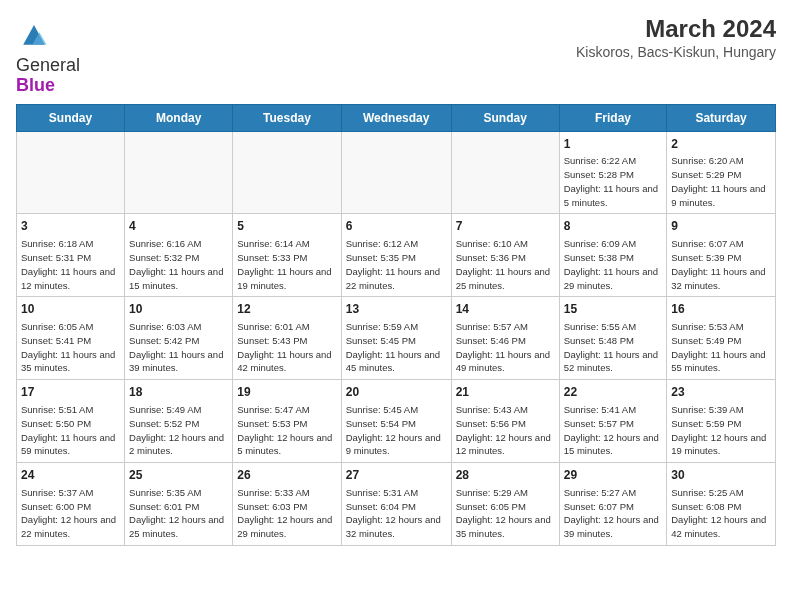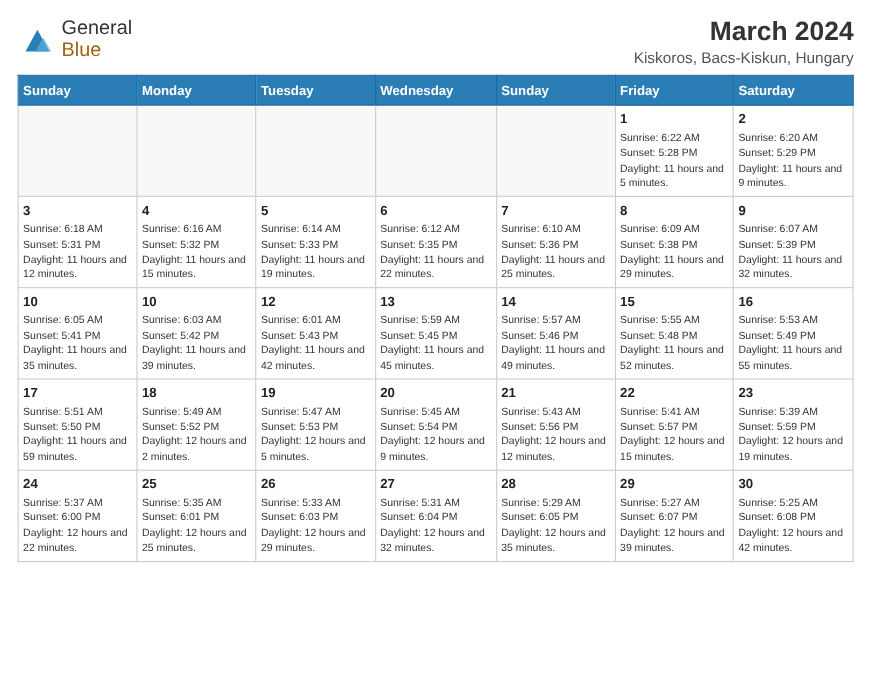--- a/index.html
+++ b/index.html
@@ -11,35 +11,36 @@
       padding: 16px;
     }
     .header-section {
       display: flex;
       justify-content: space-between;
       align-items: flex-start;
       margin-bottom: 4px;
     }
     .logo {
       display: flex;
-      align-items: center;
+      align-items: flex-start;
       gap: 4px;
+      flex-direction: column;
     }
     .logo-text {
       font-size: 18px;
       font-weight: normal;
       color: #333;
       line-height: 1.1;
     }
     .logo-text span {
       display: block;
     }
     .logo-blue {
-      color: #a16207;
-      font-weight: normal;
+      color: #a21caf;
+      font-weight: bold;
     }
     .logo-icon {
       width: 36px;
       height: 36px;
     }
     .title-section {
       text-align: right;
     }
     .month-year {
       font-size: 24px;
@@ -58,21 +59,21 @@
       border-collapse: collapse;
       margin-top: 8px;
       font-size: 10.5px;
     }
     .calendar thead th {
       background-color: #2a7db5;
       color: #fff;
       font-weight: bold;
       font-size: 12px;
       padding: 6px 4px;
-      text-align: left;
+      text-align: center;
       border: 1px solid #1a6a9e;
     }
     .calendar tbody td {
       vertical-align: top;
       border: 1px solid #ccc;
       padding: 4px;
       width: 113px;
       min-height: 72px;
       color: #333;
       line-height: 1.4;

